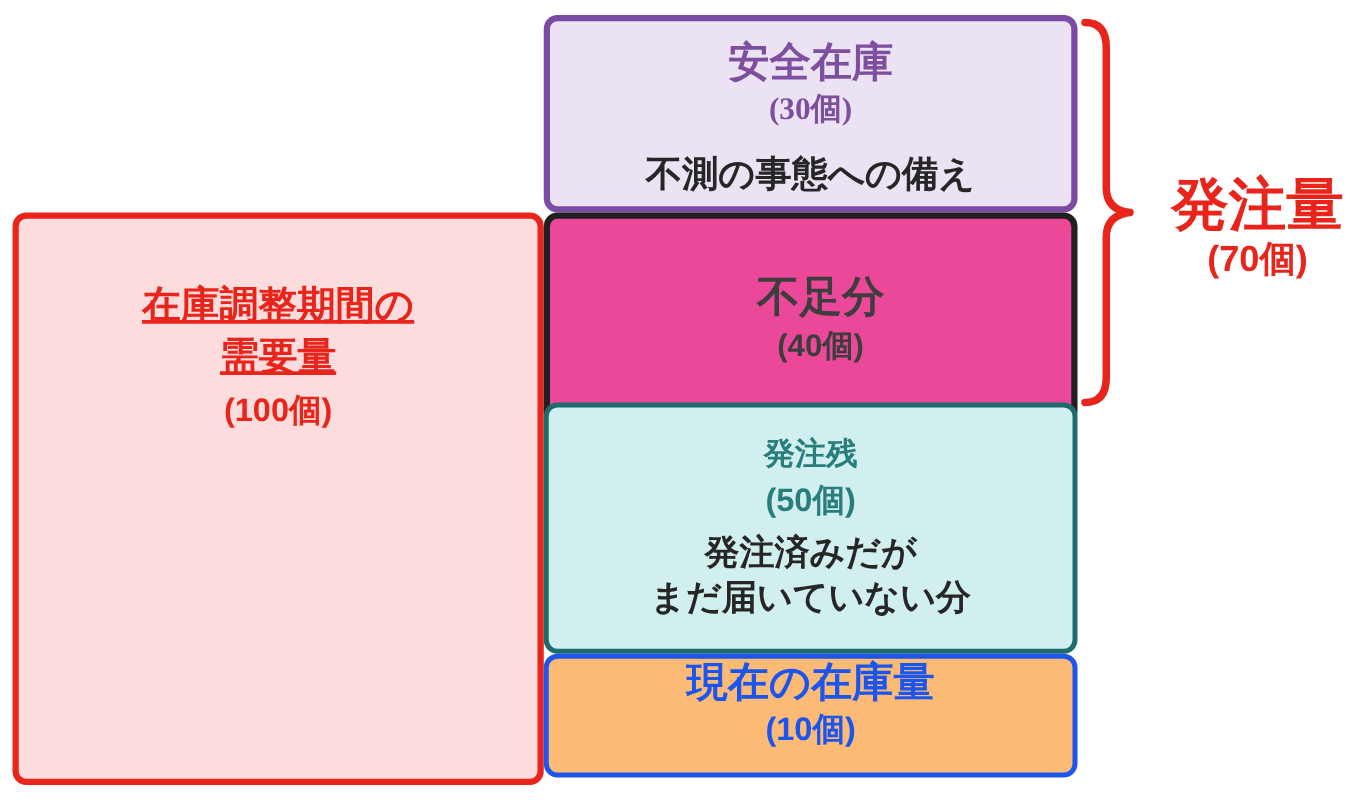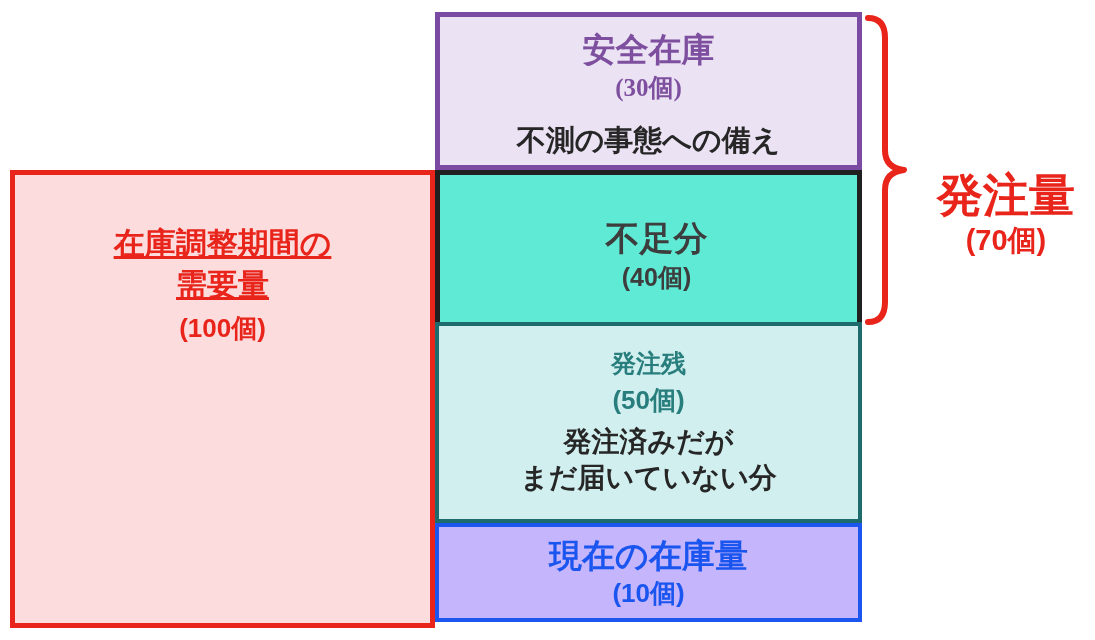--- a/index.html
+++ b/index.html
@@ -14,20 +14,21 @@
     height: 640px;
     background: #ffffff;
     overflow: hidden;
   }
   .box {
     position: absolute;
     display: flex;
     flex-direction: column;
     align-items: center;
     text-align: center;
+    border-radius: 11px;
   }
   .multiline { white-space: pre-line; }
 
   
   .demand-box {
     left: 10px; top: 170px; width: 425px; height: 458px;
     background: #fcdcdc;
     border: 5px solid #e8241b;
     padding-top: 48px;
   }
@@ -41,56 +42,55 @@
     background: #ebe2f4;
     border: 5px solid #7b4aa2;
     padding-top: 14px;
   }
   .safety-title { color: #7d4f9e; font-size: 33px; line-height: 38px; }
   .safety-qty   { color: #7d4f9e; font-size: 25px; line-height: 30px; margin-top: 4px; font-family: Liberation Serif, serif; }
   .safety-desc  { color: #262626; font-size: 29px; line-height: 34px; margin-top: 20px; }
 
   .shortage-box {
     left: 435px; top: 170px; width: 427px; height: 170px;
-    background: #5eead4;
+    background: #ec4899;
     border: 5px solid #202020;
     justify-content: center;
     padding-left: 16px;
   }
   .shortage-title { color: #3d3d3d; font-size: 34px; line-height: 42px; }
   .shortage-qty   { color: #3d3d3d; font-size: 25px; line-height: 32px; margin-top: 2px; }
 
   .backorder-box {
     left: 435px; top: 322px; width: 427px; height: 201px;
     background: #d2efef;
     border: 4px solid #1e6b6e;
     padding-top: 18px;
   }
   .backorder-title { color: #287d7d; font-size: 25px; line-height: 38px; }
   .backorder-qty   { color: #287d7d; font-size: 26px; line-height: 32px; margin-top: 2px; }
   .backorder-desc  { color: #262626; font-size: 28px; line-height: 36px; margin-top: 8px; }
 
   .current-box {
     left: 435px; top: 523px; width: 427px; height: 99px;
-    background: #c4b5fd;
+    background: #fdba74;
     border: 4px solid #1c56ee;
-    justify-content: center;
   }
   .current-title { color: #1a55ef; font-size: 33px; line-height: 38px; }
   .current-qty   { color: #1a55ef; font-size: 26px; line-height: 32px; margin-top: 2px; }
 
   
   .brace-svg { position: absolute; left: 858px; top: 8px; }
   .order-label {
     position: absolute;
     left: 920px; top: 136px; width: 172px;
     text-align: center;
     color: #e8241b;
   }
-  .order-title { font-size: 46px; line-height: 54px; margin-top: 32px; }
+  .order-title { font-size: 46px; line-height: 54px; }
   .order-qty   { font-size: 29px; line-height: 36px; }
 </style>
 </head>
 <body>
 
 <div class="canvas">
 
   <div class="box demand-box">
     <div class="demand-title multiline">在庫調整期間の
 需要量</div>

